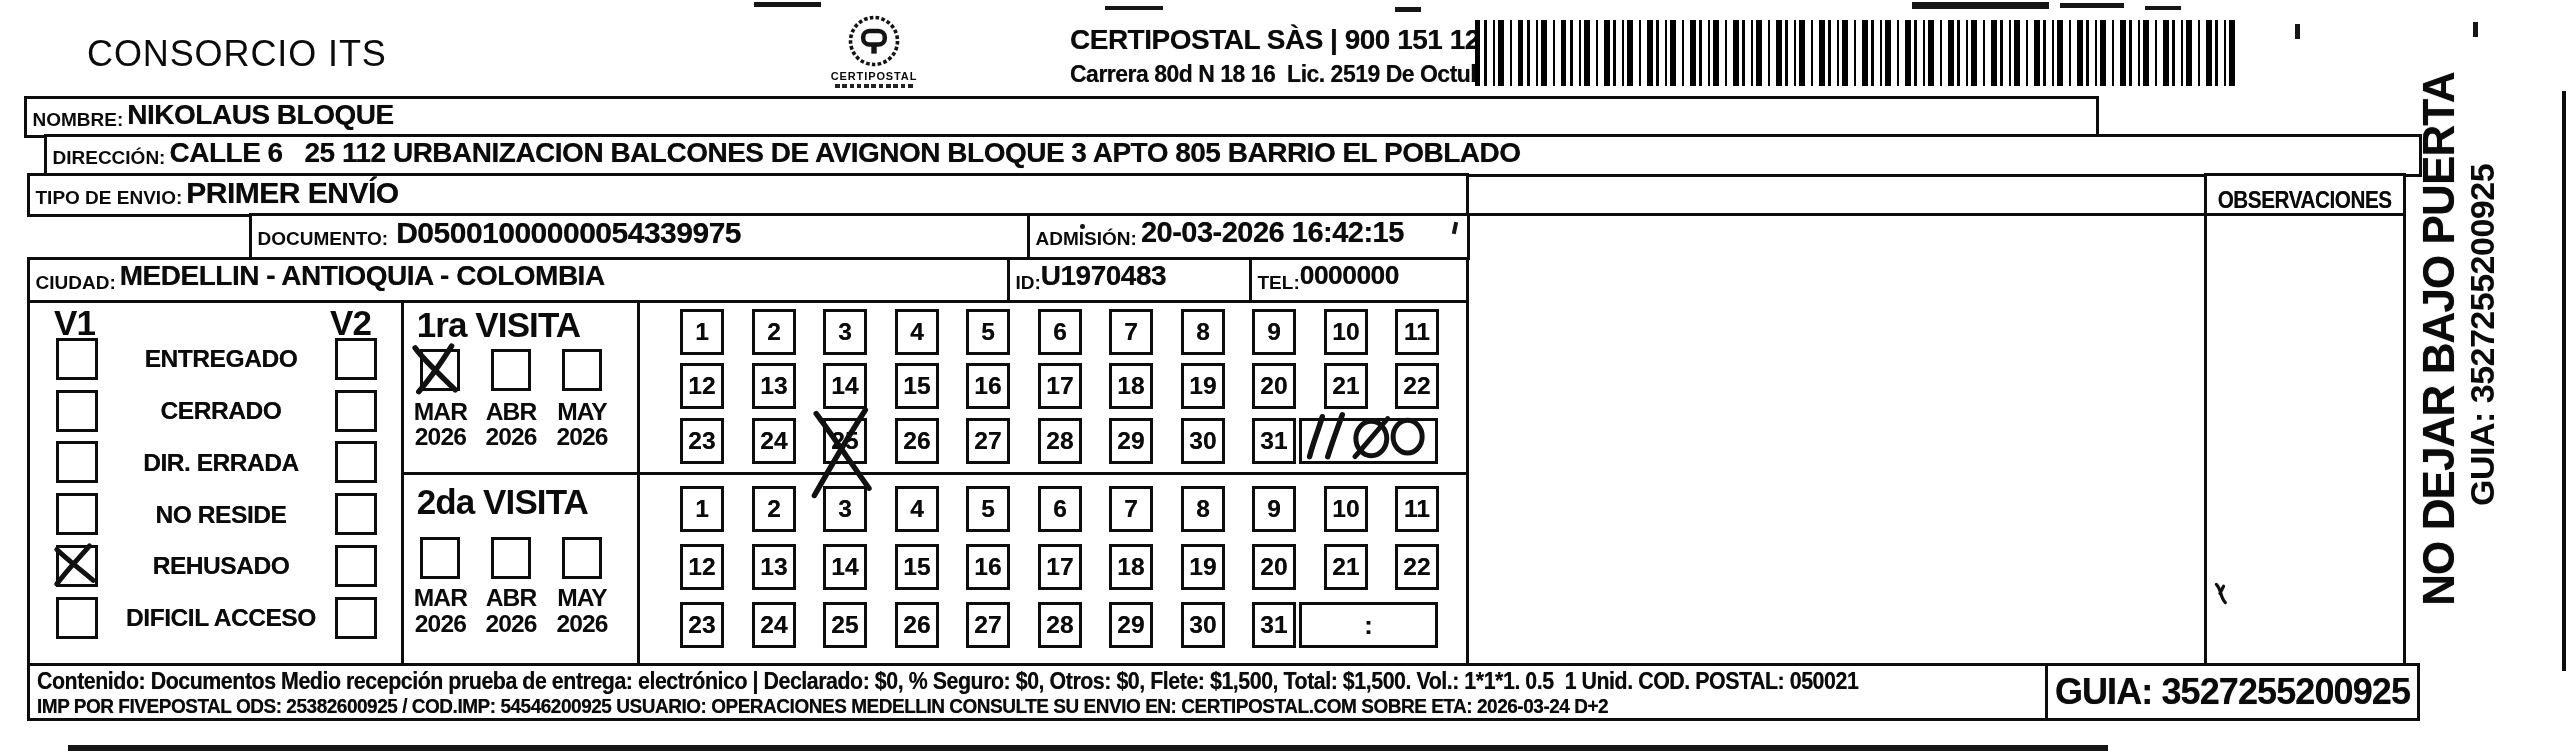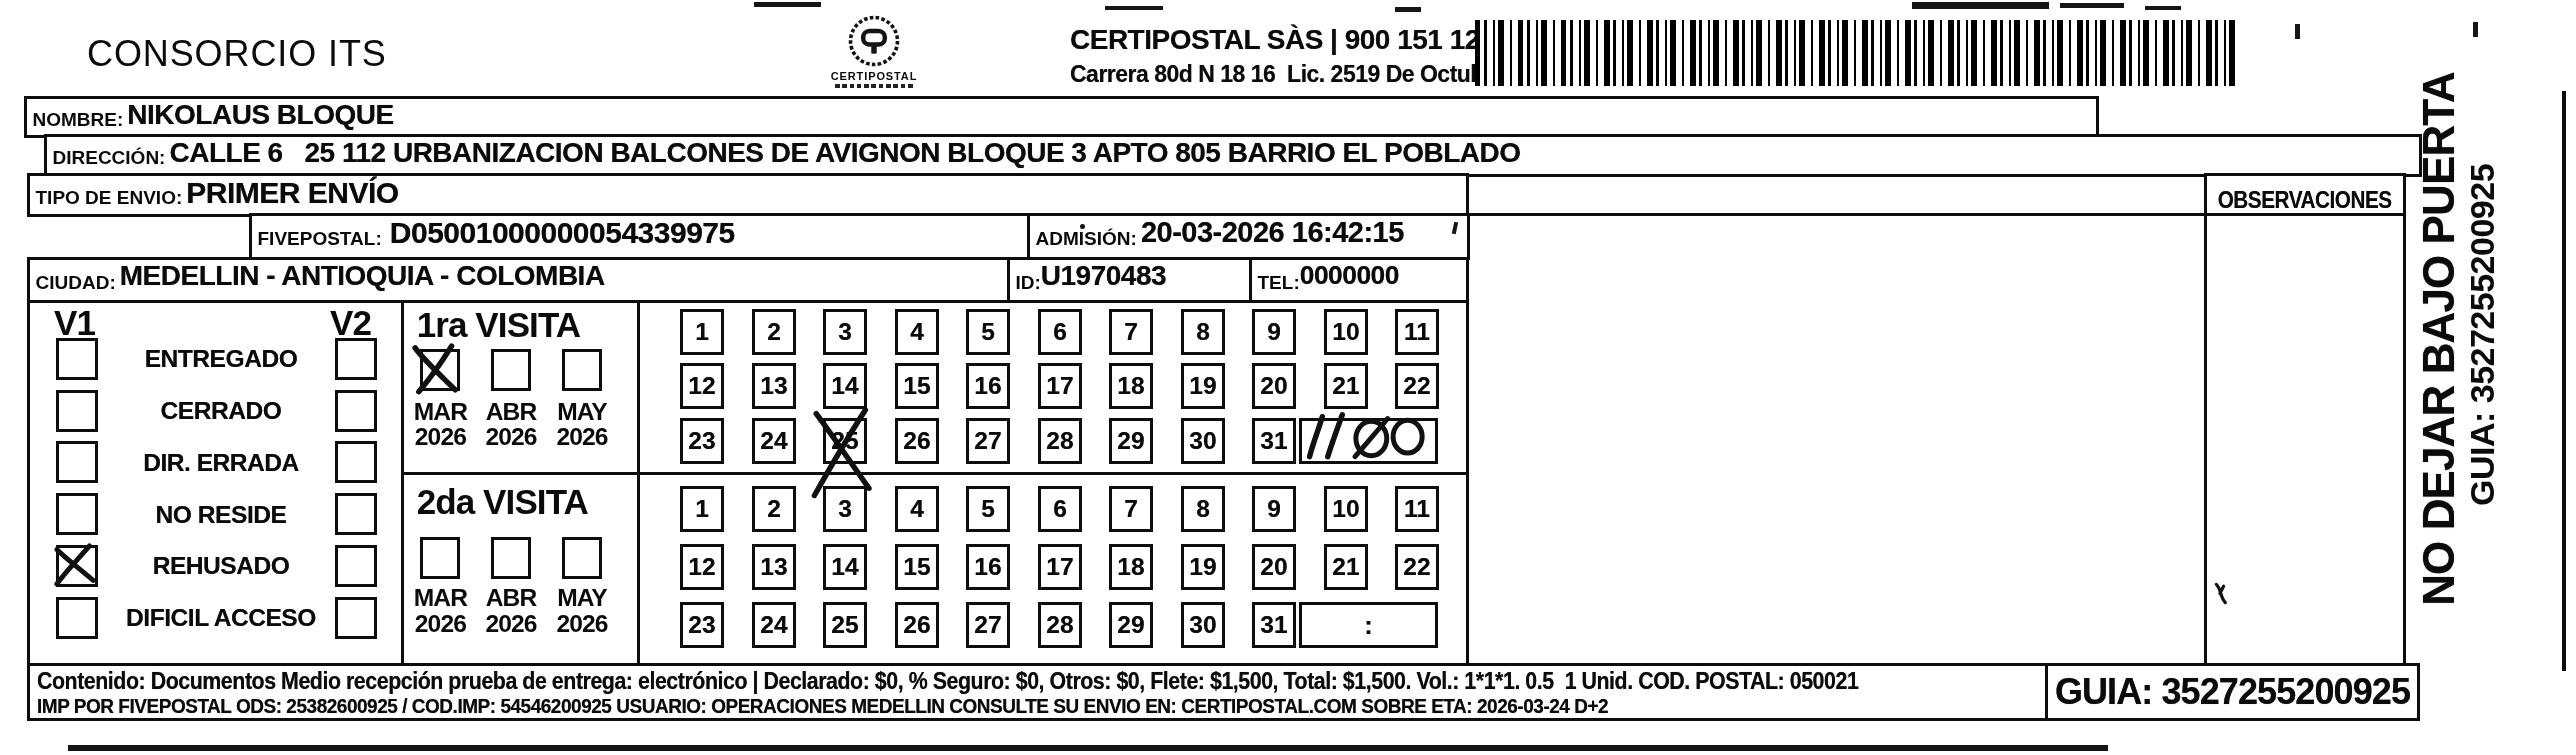--- a/index.html
+++ b/index.html
@@ -78,21 +78,21 @@
   </div>
 
   <div class="cell ctr" style="left:2204px;top:173px;width:202px;height:44px;padding:0 1.8px;align-items:flex-end;">
     <span class="hdrtxt" style="font-size:23px;transform:scaleX(.9);">OBSERVACIONES</span>
   </div>
 
   <div class="cell" style="left:1466px;top:213px;width:741px;height:453px;"></div>
   <div class="cell" style="left:2204px;top:213px;width:202px;height:453px;"></div>
 
   <div class="cell" style="left:249px;top:213px;width:781px;height:47px;">
-    <span class="lbl">FIVEPOSTAL:</span>&nbsp;&nbsp;
+    <span class="lbl">DOCUMENTO:</span>&nbsp;&nbsp;
     <span class="val big">D05001000000054339975</span>
   </div>
   <div class="cell" style="left:1027px;top:213px;width:443px;height:47px;">
     <span class="lbl">ADMISIÓN:</span>&nbsp;
     <span class="val" style="font-size:29px;">20-03-2026 16:42:15</span>
   </div>
 
   <div class="cell" style="left:27px;top:257px;width:983px;height:47px;">
     <span class="lbl">CIUDAD:</span>&nbsp;
     <span class="val">MEDELLIN - ANTIOQUIA - COLOMBIA</span>

